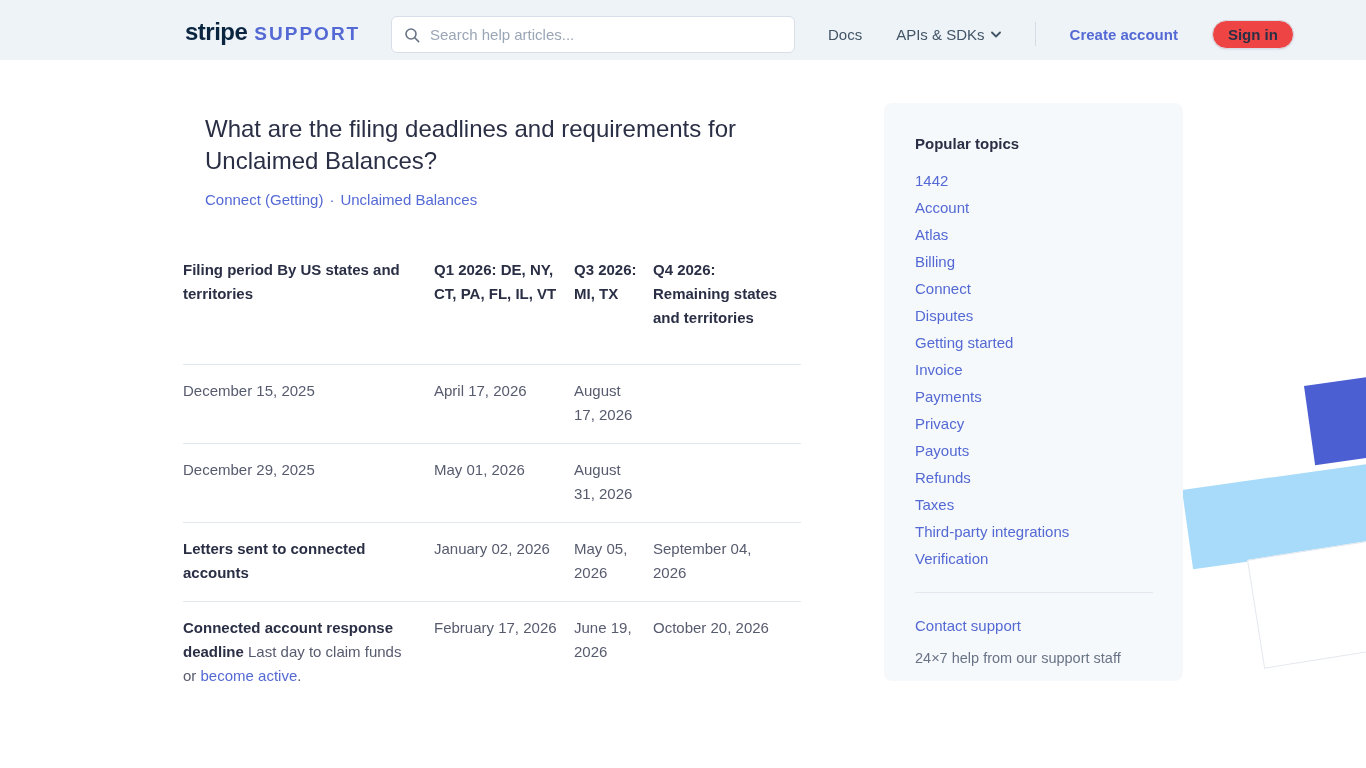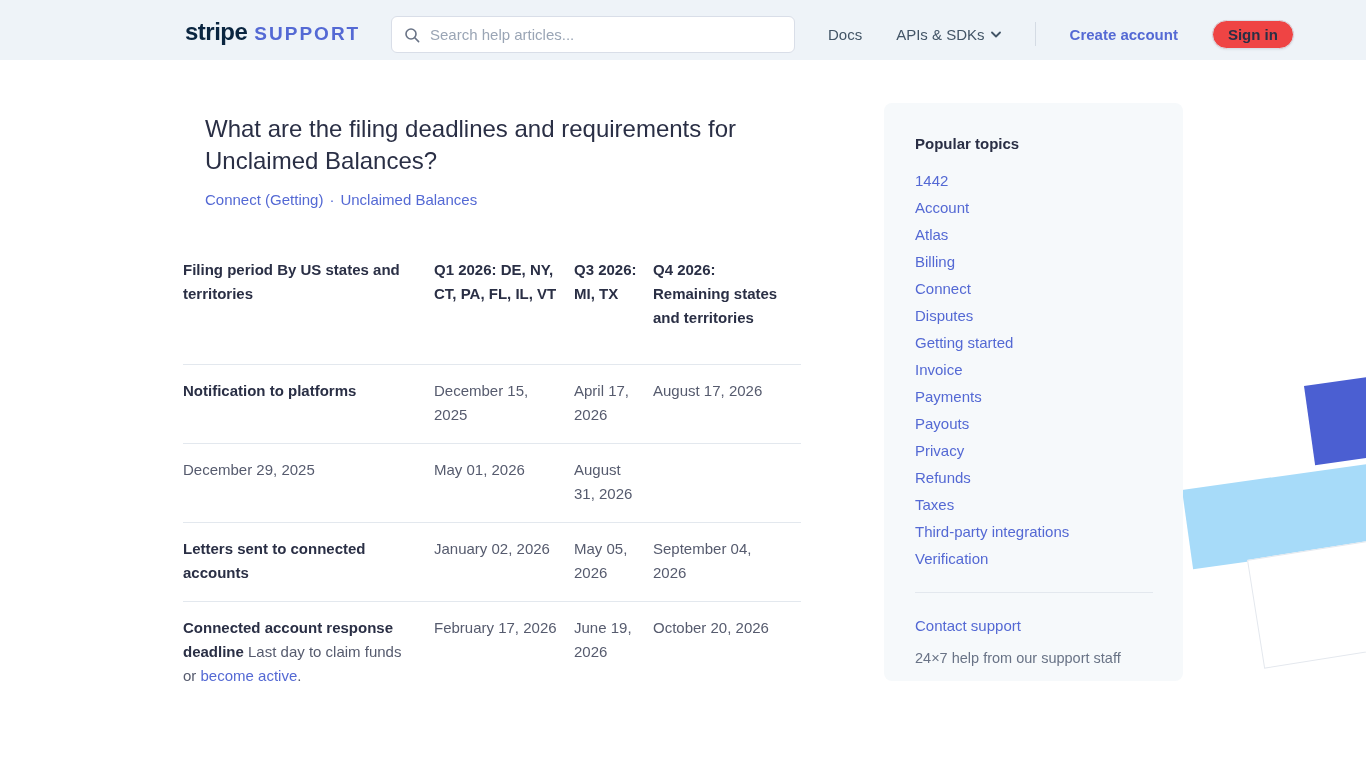--- a/index.html
+++ b/index.html
@@ -134,21 +134,20 @@
 
 <div class="dtable">
   <div class="trow thead">
     <div class="tcell c1">Filing period By US states and territories</div>
     <div class="tcell">Q1 2026: DE, NY, CT, PA, FL, IL, VT</div>
     <div class="tcell">Q3 2026: MI, TX</div>
     <div class="tcell">Q4 2026: Remaining states and territories</div>
   </div>
 
   <div class="trow">
-    <div class="tcell c1"><span class="rowlabel">Notification to platforms</span><span></span><a></a><span></span></div>
     <div class="tcell">December 15, 2025</div>
     <div class="tcell">April 17, 2026</div>
     <div class="tcell">August 17, 2026</div>
   </div>
 
   <div class="trow">
     <div class="tcell">December 29, 2025</div>
     <div class="tcell">May 01, 2026</div>
     <div class="tcell">August 31, 2026</div>
   </div>
@@ -173,22 +172,22 @@
   <nav>
     <a class="topic-link">1442</a>
     <a class="topic-link">Account</a>
     <a class="topic-link">Atlas</a>
     <a class="topic-link">Billing</a>
     <a class="topic-link">Connect</a>
     <a class="topic-link">Disputes</a>
     <a class="topic-link">Getting started</a>
     <a class="topic-link">Invoice</a>
     <a class="topic-link">Payments</a>
+    <a class="topic-link">Privacy</a>
     <a class="topic-link">Payouts</a>
-    <a class="topic-link">Privacy</a>
     <a class="topic-link">Refunds</a>
     <a class="topic-link">Taxes</a>
     <a class="topic-link">Third-party integrations</a>
     <a class="topic-link">Verification</a>
   </nav>
   <div class="sidebar-divider"></div>
   <a class="contact-link">Contact support</a>
   <div class="contact-sub">24×7 help from our support staff</div>
 </div>
 

